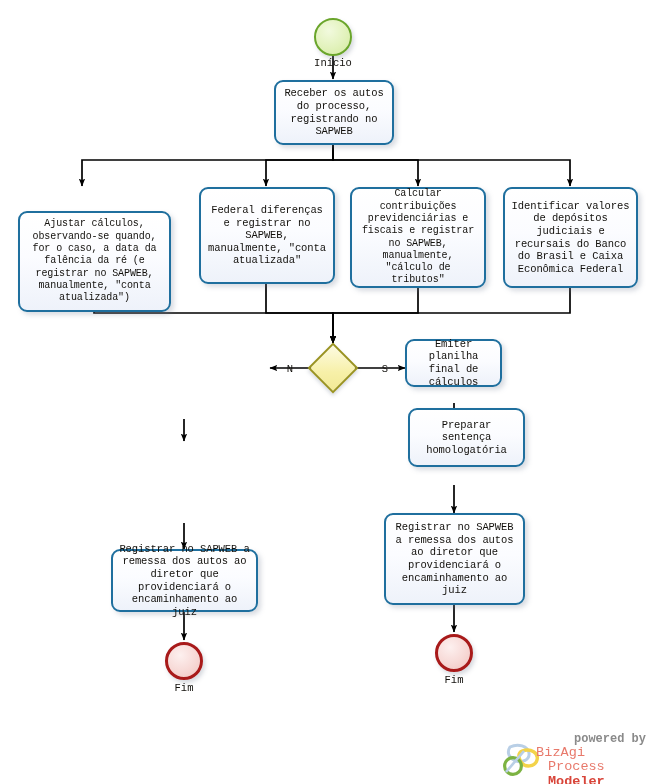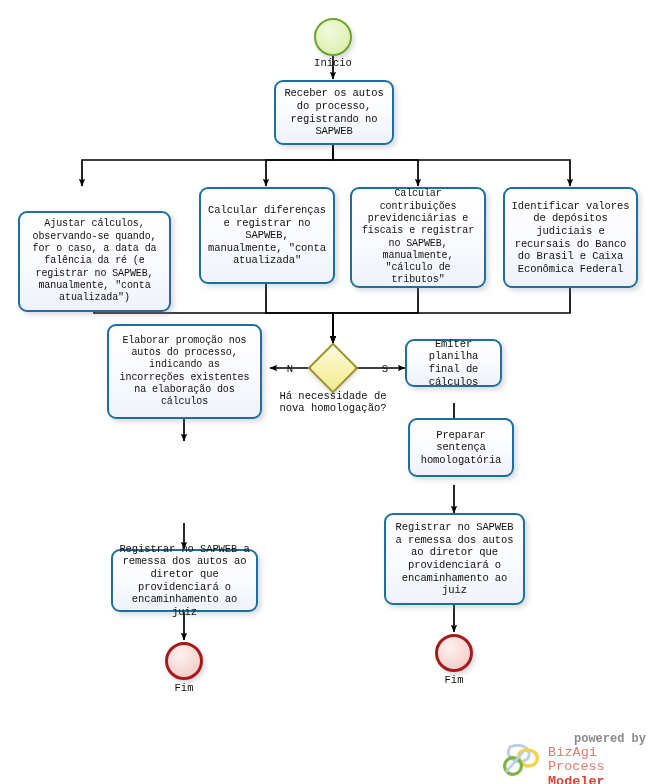--- a/index.html
+++ b/index.html
@@ -106,21 +106,21 @@
   #watermark .powered {
     position: absolute;
     right: 2px;
     top: 0px;
     font-size: 12px;
     color: #8a8a8a;
     font-weight: bold;
   }
   #watermark .bizagi {
     position: absolute;
-    left: 52px;
+    left: 40px;
     top: 13px;
     font-size: 13.5px;
     color: #e8796b;
     letter-spacing: 0.1px;
   }
   #watermark .pmodeler {
     position: absolute;
     left: 52px;
     top: 27px;
     font-size: 13.5px;
@@ -179,54 +179,50 @@
 
   <div class="task" style="left:274px; top:80px; width:120px; height:65px;">
     <span>Receber os autos do processo, registrando no SAPWEB</span>
   </div>
 
   <div class="task" style="left:18px; top:187px; width:153px; height:101px; font-size:10px; line-height:12.3px;margin-top:24px;">
     <span>Ajustar cálculos, observando-se quando, for o caso, a data da falência da ré (e registrar no SAPWEB, manualmente, "conta atualizada")</span>
   </div>
 
   <div class="task" style="left:199px; top:187px; width:136px; height:97px;">
-    <span>Calcular diferenças e registrar no SAPWEB, manualmente, "conta atualizada"</span>
+    <span>Federal diferenças e registrar no SAPWEB, manualmente, "conta atualizada"</span>
   </div>
 
   <div class="task" style="left:350px; top:187px; width:136px; height:101px; font-size:10px; line-height:12.3px;">
     <span>Calcular contribuições previdenciárias e fiscais e  registrar no SAPWEB, manualmente, "cálculo de tributos"</span>
   </div>
 
   <div class="task" style="left:503px; top:187px; width:135px; height:101px;">
     <span>Identificar valores de depósitos judiciais e recursais do Banco do Brasil e Caixa Econômica Federal</span>
   </div>
 
-  <div class="task" style="left:107px; top:324px; width:155px; height:95px; font-size:10px; line-height:12.3px;">
-    <span>Elaborar promoção nos autos do processo, indicando as incorreções existentes na elaboração dos cálculos</span>
-  </div>
 
 
   <div class="task" style="left:111px; top:549px; width:147px; height:63px;">
     <span>Registrar no SAPWEB a remessa dos autos ao diretor que providenciará o encaminhamento ao juiz</span>
   </div>
 
   <div class="task" style="left:405px; top:339px; width:97px; height:48px;">
     <span>Emiter planilha final de cálculos</span>
   </div>
 
-  <div class="task" style="left:408px; top:418px; width:106px; height:59px;">
+  <div class="task" style="left:408px; top:408px; width:117px; height:59px;">
     <span>Preparar sentença homologatória</span>
   </div>
 
   <div class="task" style="left:384px; top:513px; width:141px; height:92px;">
     <span>Registrar no SAPWEB a remessa dos autos ao diretor que providenciará o encaminhamento ao juiz</span>
   </div>
 
   <div class="gateway" style="left:315px; top:350px;"></div>
-  <div class="lbl multi" style="left:273px; top:390px; width:120px;">Há necessidade de nova homologação?</div>
   <div class="flow-lbl" style="left:283px; top:363px; width:14px;">N</div>
   <div class="flow-lbl" style="left:378px; top:363px; width:14px;">S</div>
 
   <div class="end-event" style="left:165px; top:642px;"></div>
   <div class="lbl" style="left:154px; top:682px; width:60px;">Fim</div>
 
   <div class="end-event" style="left:435px; top:634px;"></div>
   <div class="lbl" style="left:424px; top:674px; width:60px;">Fim</div>
 
   <div id="watermark">

